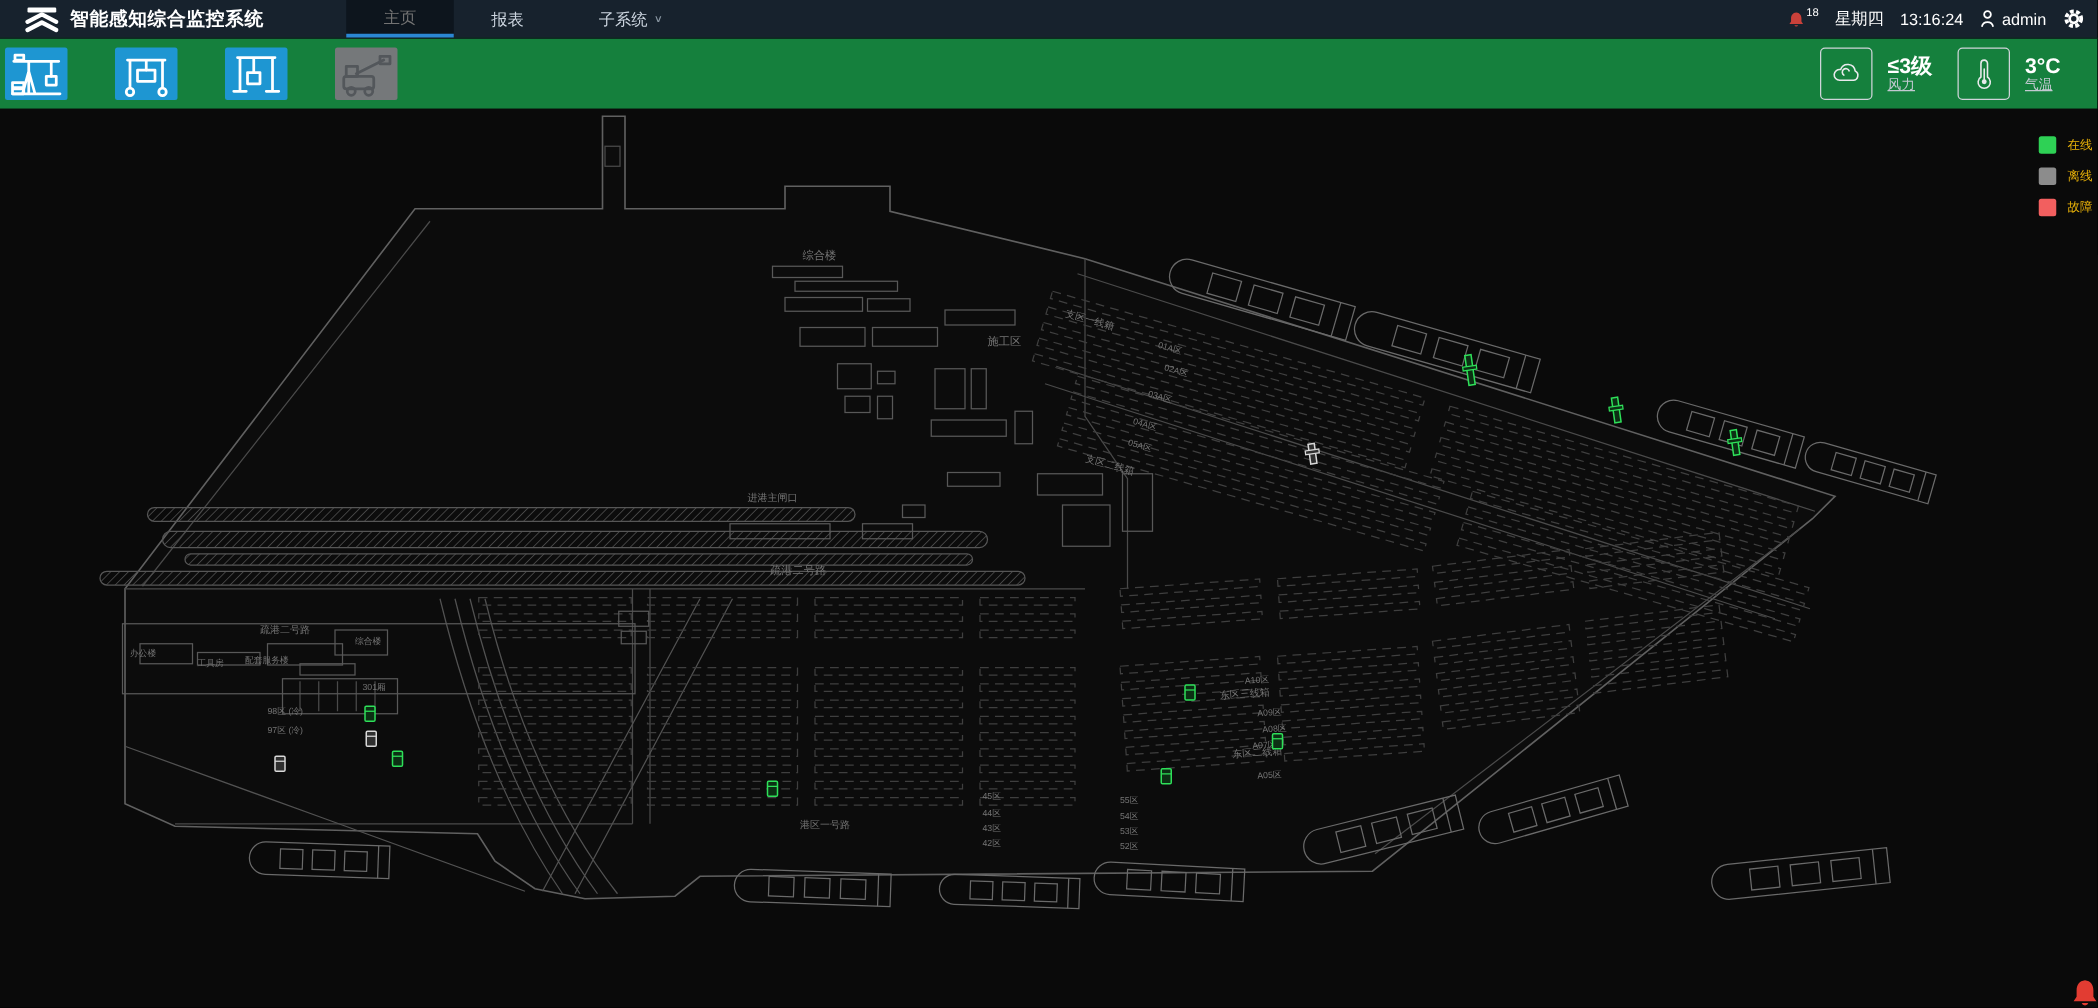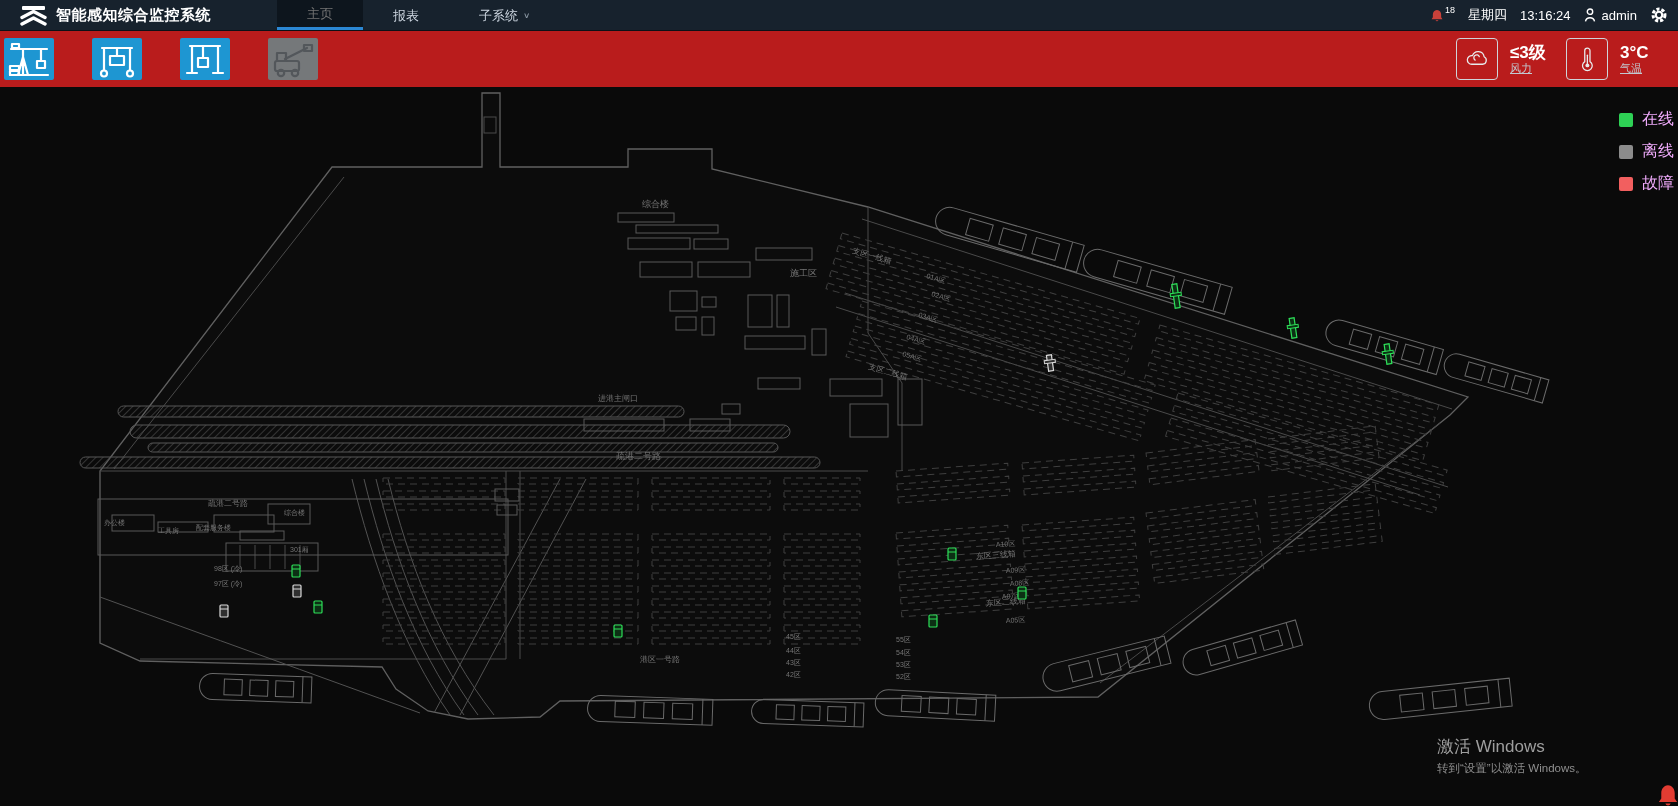--- a/index.html
+++ b/index.html
@@ -15,21 +15,21 @@
   .tab{height:30px;line-height:29px;padding:0 30px;font-size:13px;color:#cdd6e0;cursor:pointer;display:flex;align-items:center;gap:5px;box-sizing:border-box;}
   .tab.active{color:#737373;background:#0d151d;border-bottom:3px solid #2b87d3;line-height:26px;}
   .tab .caret{font-size:10px;color:#8a97a3;transform:scaleY(.8);}
   .topbar-right{margin-left:auto;display:flex;align-items:center;gap:13px;padding-right:10px;font-size:13px;}
   .alarm{position:relative;display:flex;align-items:center;cursor:pointer;}
   .alarm .badge{color:#fff;font-size:9px;position:relative;top:-5px;left:0px;}
   .usergrp{display:flex;align-items:flex-start;gap:6px;cursor:pointer;}
   .gearbtn{cursor:pointer;display:grid;place-items:center;}
 
   
-  .toolbar{height:56px;background:#b91c1c;border-top:1px solid #0b1117;display:flex;align-items:center;padding:0 0 0 4px;flex:0 0 auto;}
+  .toolbar{height:56px;background:#15803d;border-top:1px solid #0b1117;display:flex;align-items:center;padding:0 0 0 4px;flex:0 0 auto;}
   .equip{display:flex;align-items:center;}
   .eqbtn{width:50px;height:42px;border-radius:2px;margin-right:38px;display:grid;place-items:center;cursor:pointer;background:#1e96d2;}
   .eqbtn svg{stroke:#fff;fill:none;stroke-width:2.2;stroke-linecap:round;stroke-linejoin:round;}
   .eqbtn.disabled{background:#75787a;}
   .eqbtn.disabled svg{stroke:#53575b;}
   .weather{margin-left:auto;display:flex;align-items:center;gap:12px;padding-right:14px;}
   .wbox{width:40px;height:40px;border:1px solid #cfd4d9;border-radius:4px;display:grid;place-items:center;}
   .wbox svg{stroke:#e8eaec;fill:none;stroke-width:1.7;stroke-linecap:round;stroke-linejoin:round;}
   .wtext{display:flex;flex-direction:column;justify-content:center;min-width:44px;}
   .wval{font-size:17px;font-weight:700;color:#fff;line-height:19px;}
@@ -43,21 +43,21 @@
   .rail{fill:none;stroke:#525252;stroke-width:1;}
   .bld{fill:none;stroke:#585858;stroke-width:1;}
   .yard{fill:none;stroke:#3f3f3f;stroke-width:1;stroke-dasharray:7 5;}
   .ship path,.ship rect,.ship line{fill:none;stroke:#6a6a6a;stroke-width:1;}
   .hatchr{stroke:#565656;stroke-width:1;}
   .mlabel{fill:#757575;}
 
   .legend{position:absolute;top:22px;right:4px;display:flex;flex-direction:column;gap:11px;}
   .lrow{display:flex;align-items:center;gap:9px;}
   .lsq{width:14px;height:14px;border-radius:2px;display:inline-block;}
-  .llab{font-size:16px;color:#f0abfc;}
+  .llab{font-size:10px;color:#eab308;}
 
   .watermark{position:absolute;left:1437px;top:650px;color:#9e9e9e;}
   .wm1{font-size:17px;line-height:20px;}
   .wm2{font-size:11.5px;color:#8f8f8f;margin-top:4px;}
 
   .corner-bell{position:absolute;right:-2px;bottom:-7px;}
 </style>
 </head>
 <body>
 
@@ -553,24 +553,20 @@
         <div class="lrow">
           <span class="lsq" style="background: rgb(140, 140, 140);"></span>
           <span class="llab">离线</span>
         </div>
         <div class="lrow">
           <span class="lsq" style="background: rgb(242, 95, 95);"></span>
           <span class="llab">故障</span>
         </div>
       </div>
 
-    <div class="watermark">
-      <div class="wm1">激活 Windows</div>
-      <div class="wm2">转到“设置”以激活 Windows。</div>
-    </div>
 
     <div class="corner-bell">
       <svg width="24" height="26" viewBox="0 0 20 20">
         <path d="M10,1 C6.2,1.4 4.4,4.2 4.4,7.8 L4.4,12 L2.4,15 L17.6,15 L15.6,12 L15.6,7.8 C15.6,4.2 13.8,1.4 10,1 Z" fill="#e23c32"></path>
         <path d="M7.8,16.2 a2.3,2.3 0 0 0 4.4,0" fill="#e23c32"></path>
       </svg>
     </div>
   </div>
 </div>
 

